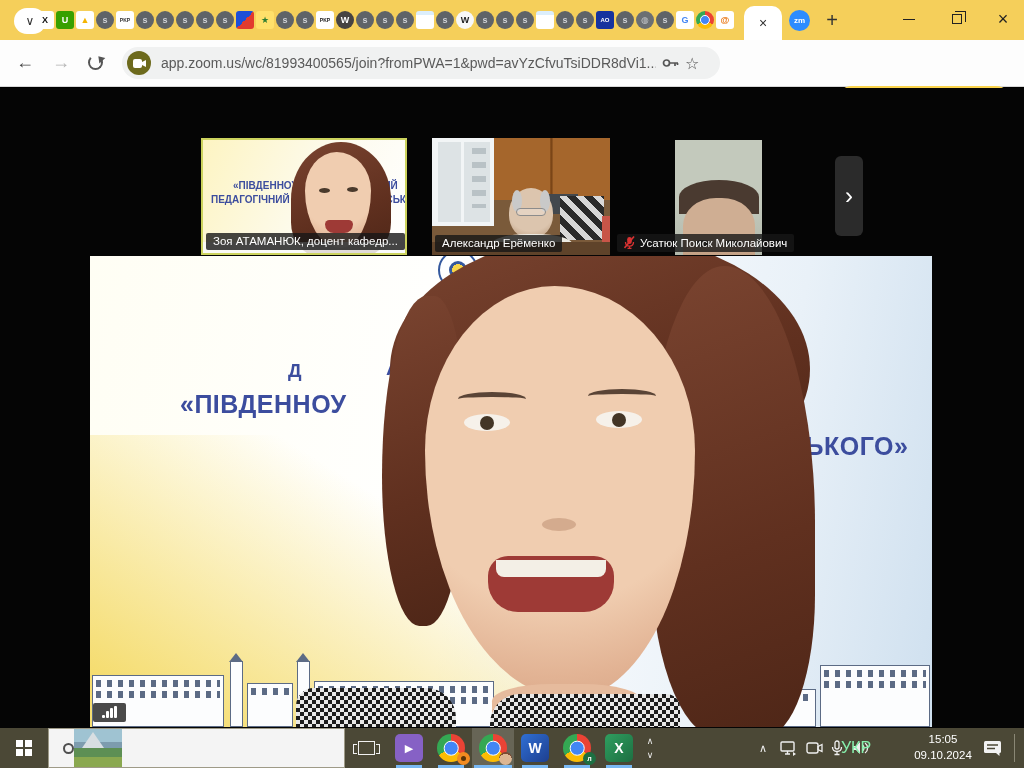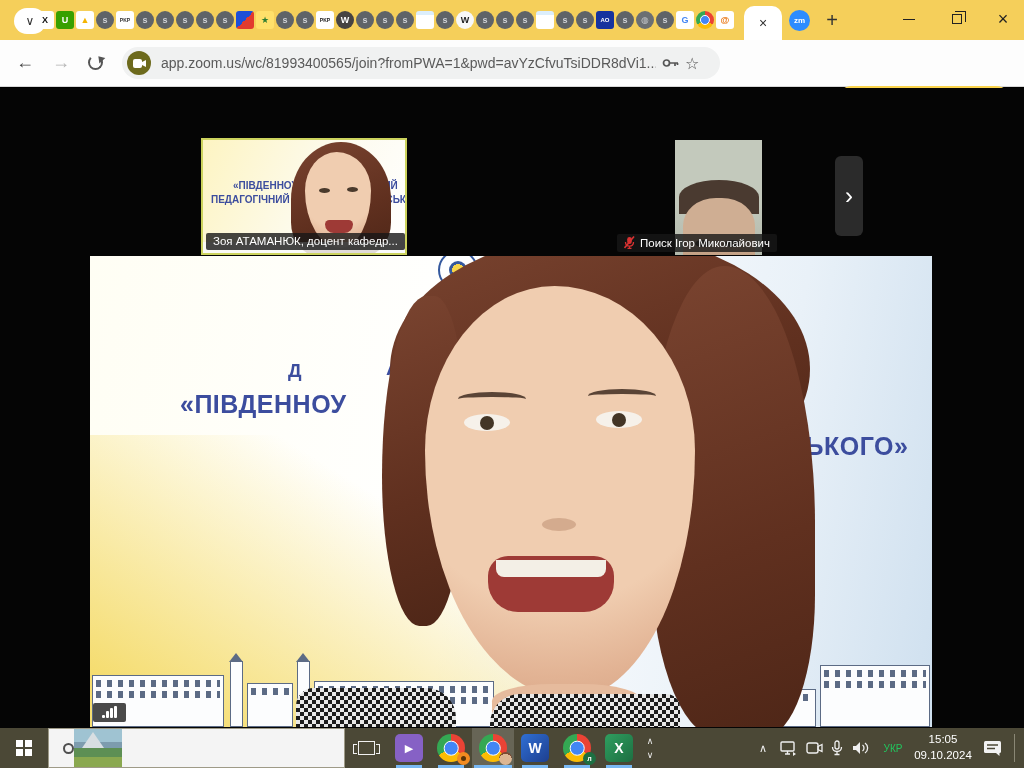--- a/index.html
+++ b/index.html
@@ -210,35 +210,53 @@
       <i class="face" style="left:102px;top:12px;width:66px;height:96px"></i>
       <i style="position:absolute;left:116px;top:48px;width:11px;height:5px;background:#4a3a2c;border-radius:50%"></i>
       <i style="position:absolute;left:144px;top:47px;width:11px;height:5px;background:#4a3a2c;border-radius:50%"></i>
       <i style="position:absolute;left:122px;top:80px;width:28px;height:13px;background:#9e3a36;border-radius:5px 5px 10px 10px"></i>
       <i style="position:absolute;left:0;bottom:0;width:100%;height:11px;background:rgba(250,250,250,.85)"></i>
       <div class="nametag">
         <span>Зоя АТАМАНЮК, доцент кафедр...</span>
       </div>
     </div>
 
+    <div class="thumb" style="left:432px;width:178px;overflow:hidden;background:#7a5a3a;">
+      <i style="position:absolute;left:0;top:0;width:62px;height:88px;background:#dde3e5;border:4px solid #f2f5f6;border-left-width:6px"></i>
+      <i style="position:absolute;left:29px;top:0;width:3px;height:88px;background:#f2f5f6"></i>
+      <i style="position:absolute;left:40px;top:10px;width:14px;height:60px;background:repeating-linear-gradient(180deg,#b9c2c6 0 6px,#dde3e5 6px 14px)"></i>
+      <i style="position:absolute;left:62px;top:0;width:116px;height:62px;background:linear-gradient(90deg,#a5662c 0 48%,#7a4517 49% 50%,#a5662c 51% 100%)"></i>
+      <i style="position:absolute;left:96px;top:56px;width:50px;height:20px;background:#43484d"></i>
+      <i style="position:absolute;left:128px;top:58px;width:44px;height:44px;background:repeating-linear-gradient(45deg,#2a2a2a 0 6px,#d8d8d8 6px 12px)"></i>
+      <i style="position:absolute;left:170px;top:78px;width:8px;height:39px;background:#c85548"></i>
+      <i style="position:absolute;left:77px;top:50px;width:44px;height:50px;background:radial-gradient(circle at 50% 40%,#dcc5ae 0 62%,#cbb096 78%);border-radius:50% 50% 45% 45%"></i>
+      <i style="position:absolute;left:80px;top:52px;width:10px;height:22px;background:#c9c9c9;border-radius:50%"></i>
+      <i style="position:absolute;left:108px;top:52px;width:10px;height:22px;background:#c9c9c9;border-radius:50%"></i>
+      <i style="position:absolute;left:84px;top:70px;width:30px;height:8px;border:1.5px solid #8c8c8c;border-radius:4px;background:rgba(255,255,255,.25)"></i>
+      <i style="position:absolute;left:60px;top:96px;width:80px;height:22px;background:#eceae2;border-radius:45% 45% 0 0"></i>
+      <i style="position:absolute;left:0;top:104px;width:100%;height:13px;background:#5f432a"></i>
+      <div class="nametag">
+        <span>Александр Ерёменко</span>
+      </div>
+    </div>
 
     <div class="thumb" style="left:675px;top:52px;width:87px;height:115px;background:#000;">
       <div style="position:absolute;inset:0;overflow:hidden;background:linear-gradient(180deg,#c3c9bc 0 55%,#b2b8ab 100%)">
         <i style="position:absolute;left:4px;top:40px;width:80px;height:34px;background:#4a3a30;border-radius:50% 50% 0 0"></i>
         <i style="position:absolute;left:8px;top:58px;width:72px;height:60px;background:linear-gradient(180deg,#cfae93 0 70%,#c19e82 100%);border-radius:46% 46% 0 0"></i>
         <i style="position:absolute;left:20px;top:100px;width:16px;height:7px;background:#3a2e26;border-radius:50%"></i>
         <i style="position:absolute;left:50px;top:100px;width:16px;height:7px;background:#3a2e26;border-radius:50%"></i>
       </div>
       <div class="nametag" style="left:-58px">
         <svg width="11" height="13" viewBox="0 0 11 13">
           <rect x="3.2" y="1" width="4.6" height="7" rx="2.3" fill="#d83232"></rect>
           <path d="M1.5 6 c0 5.5 8 5.5 8 0 M5.5 10.5 V12.5 M3.5 12.5 h4" stroke="#d83232" stroke-width="1.3" fill="none"></path>
           <line x1="0.5" y1="12" x2="10" y2="0.5" stroke="#d83232" stroke-width="1.6"></line>
         </svg>
-        <span>Поиск Ігор Миколайович</span>
+        <span>Усатюк Поиск Миколайович</span>
       </div>
     </div>
 
     <div class="nextbtn">›</div>
 
     <div class="main">
       <i class="glow"></i>
 
       <span class="bannertxt" style="left:90px;top:134px">«ПІВДЕННОУ</span>
       <span class="bannertxt" style="left:608px;top:134px">ЬНИЙ</span>
@@ -379,21 +397,21 @@
           <rect x="4" y="1" width="4" height="8" rx="2" fill="none" stroke="#efefef" stroke-width="1.3"></rect>
           <path d="M1.5 7 c0 6 9 6 9 0 M6 12 v2.5 M3.5 14.5 h5" stroke="#efefef" stroke-width="1.3" fill="none"></path>
         </svg>
     </div>
     <div class="tb" style="left:848px;width:26px">
       <svg width="18" height="14" viewBox="0 0 18 14">
           <path d="M1 5 h3 l4-4 v12 l-4-4 h-3 Z" fill="#efefef"></path>
           <path d="M10.5 4 c2 1.5 2 4.5 0 6 M13 2 c3.5 2.5 3.5 7.5 0 10" stroke="#efefef" stroke-width="1.3" fill="none"></path>
         </svg>
     </div>
-    <div class="tb" style="left:876px;width:34px;color:#22c55e;font-size:10px">
+    <div class="tb" style="left:839px;width:34px;color:#86efac;font-size:16px">
       <span>УКР</span>
     </div>
     <div class="tb" style="left:910px;width:66px">
       <div class="clock">
         <div>15:05</div>
         <div>09.10.2024</div>
       </div>
     </div>
     <div class="tb" style="left:976px;width:32px">
       <svg width="19" height="17" viewBox="0 0 19 17">

